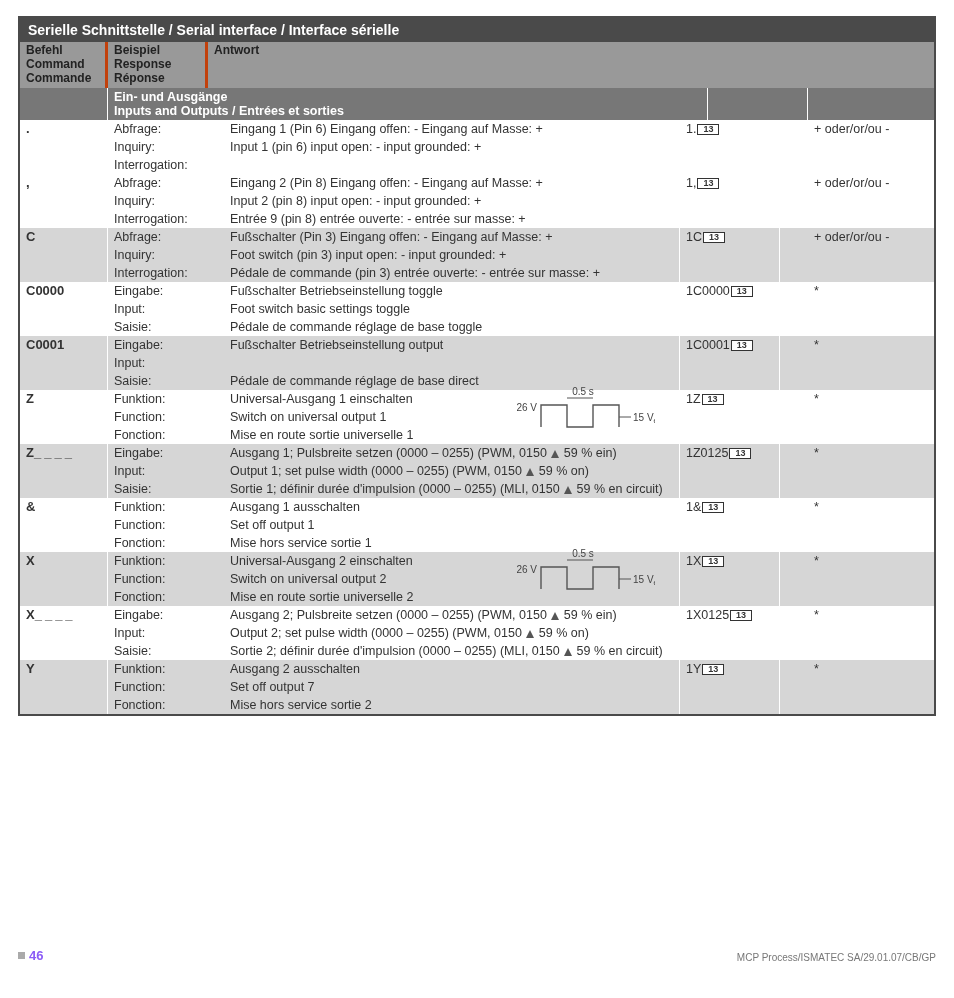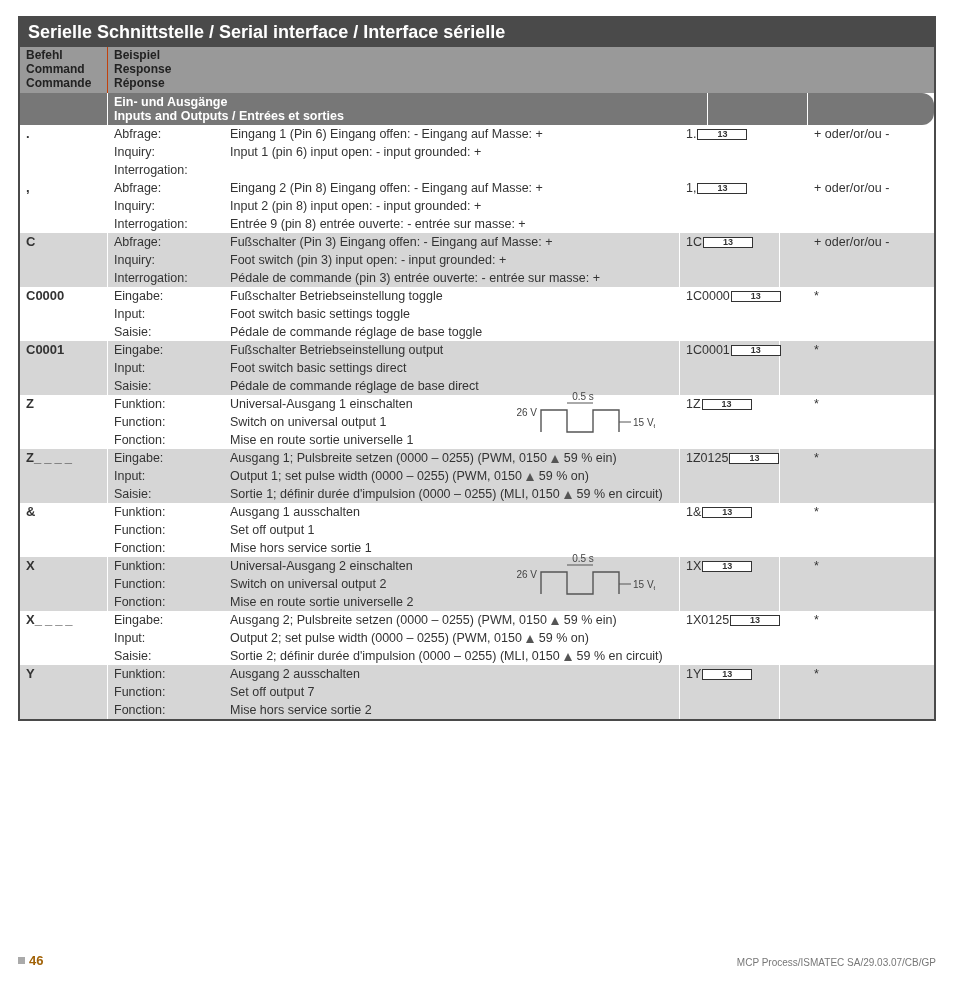--- a/index.html
+++ b/index.html
@@ -1,65 +1,66 @@
 <!DOCTYPE html>
 <html><head>
 <meta charset="utf-8">
 <style>
   * { box-sizing: border-box; margin: 0; padding: 0; }
   html, body { width: 954px; background: #fff; font-family: "Segoe UI", "Helvetica Neue", Arial, sans-serif; font-size: 12.5px; color: #333; }
   .page { padding: 16px 18px 20px; }
   .table-wrap { border: 2px solid #4a4a4a; }
-  .title-bar { background: #4a4a4a; color: #fff; font-weight: 700; padding: 4px 8px; font-size: 18px; }
+  .title-bar { background: #4a4a4a; color: #fff; font-weight: 700; padding: 4px 8px; font-size: 14px; }
   .header-row { display: flex; background: #999; color: #222; }
-  .header-row .col { border-right: 1px solid #c2410c; padding: 2px 6px 3px; font-weight: 700; font-size: 12px; line-height: 1.15; }
+  .header-row .col { border-right: 3px solid #c2410c; padding: 2px 6px 3px; font-weight: 700; font-size: 12px; line-height: 1.15; }
   .header-row .col:last-child { border-right: none; }
   .col-cmd   { width: 88px;  flex: 0 0 88px; }
   .col-func  { flex: 1 1 auto; }
   .col-ex    { width: 100px; flex: 0 0 100px; }
   .col-ans   { width: 126px; flex: 0 0 126px; }
-  .section-header { display: flex; background: #777; color: #fff; border-radius: 12px; }
+  .section-header { display: flex; background: #777; color: #fff; }
   .section-header .col { padding: 2px 6px; font-weight: 700; font-size: 12.5px; border-right: 1px solid #fff; }
   .section-header .col:last-child { border-right: none; }
   .section-header .col-cmd { background: #777; }
   .row { display: flex; align-items: stretch; min-height: 18px; }
   .row .col { border-right: 1px solid #fff; padding: 0 6px; line-height: 1.3; font-size: 12.5px; color: #333; display: flex; align-items: center; }
   .row .col:last-child { border-right: none; margin-left: 28px; }
   .row .col-cmd { font-weight: 700; font-size: 13px; }
   .row .col-func { display: flex; align-items: center; }
   .row .col-func .lbl { width: 116px; flex: 0 0 116px; }
   .row .col-func .desc { flex: 1 1 auto; position: relative; }
   .row .col-ex { }
   .row .col-ans { }
   .shade { background: #d6d6d6; }
   .light { background: #fff; }
-  .cr-box { display: inline-block; border: 1.2px solid #333; font-size: 9px; line-height: 9px; padding: 0 19px; vertical-align: 1px; margin-left: 1px; font-weight: 700; color: #333; background: #fff; }
+  .cr-box { display: inline-block; border: 1.2px solid #333; font-size: 9px; line-height: 9px; padding: 0 5px; vertical-align: 1px; margin-left: 1px; font-weight: 700; color: #333; background: #fff; }
   .triangle { display: inline-block; width: 0; height: 0; border-left: 4.5px solid transparent; border-right: 4.5px solid transparent; border-bottom: 8px solid #555; vertical-align: -1px; margin: 0 1px; }
   .underscore-seq { letter-spacing: 3px; font-weight: 700; }
   .footer { display: flex; justify-content: space-between; align-items: flex-end; margin-top: 232px; font-size: 11px; color: #777; }
-  .footer .pg { font-weight: 700; color: #a16207; font-size: 13px; }
+  .footer .pg { font-weight: 700; color: #8b5cf6; font-size: 13px; }
   .footer .pg .sq { display:inline-block; width:7px; height:7px; background:#aaa; margin-right:4px; vertical-align:1px; }
   
   .wave-anchor { position: absolute; right: 18px; top: -6px; }
   .wave-anchor svg { display: block; }
 </style>
 </head>
 <body>
 
 <div class="page">
   <div class="table-wrap">
     <div class="title-bar">Serielle Schnittstelle / Serial interface / Interface sérielle</div>
 
     <div class="header-row">
       <div class="col col-cmd" style="white-space:pre-line">Befehl
 Command
 Commande</div>
       <div class="col col-ex" style="white-space:pre-line">Beispiel
 Response
 Réponse</div>
+      <div class="col col-ans">Antwort</div>
     </div>
 
     <div class="section-header">
       <div class="col col-cmd"></div>
       <div class="col col-func" style="white-space:pre-line">Ein- und Ausgänge
 Inputs and Outputs / Entrées et sorties</div>
       <div class="col col-ex"></div>
       <div class="col col-ans"></div>
     </div>
 
@@ -177,21 +178,20 @@
             <span class="lbl">Eingabe:</span>
             <span class="desc">Fußschalter Betriebseinstellung output</span>
           </div>
           <div class="col col-ex">1C0001<span class="cr-box">13</span></div>
           <div class="col col-ans">*</div>
         </div>
         <div class="row shade">
           <div class="col col-cmd"></div>
           <div class="col col-func">
             <span class="lbl">Input:</span>
-            <span class="desc">Foot switch basic settings direct</span>
           </div>
           <div class="col col-ex"></div>
           <div class="col col-ans"></div>
         </div>
         <div class="row shade">
           <div class="col col-cmd"></div>
           <div class="col col-func">
             <span class="lbl">Saisie:</span>
             <span class="desc">Pédale de commande réglage de base direct</span>
           </div>
@@ -380,15 +380,15 @@
             <span class="desc">Mise hors service sortie 2</span>
           </div>
           <div class="col col-ex"></div>
           <div class="col col-ans"></div>
         </div>
       </div>
   </div>
 
   <div class="footer">
     <div class="pg"><span class="sq"></span><span>46</span></div>
-    <div style="font-size:10px">MCP Process/ISMATEC SA/29.03.07/CB/GP</div>
+    <div style="font-size:10px">MCP Process/ISMATEC SA/29.01.07/CB/GP</div>
   </div>
 </div>
 
 </body></html>

